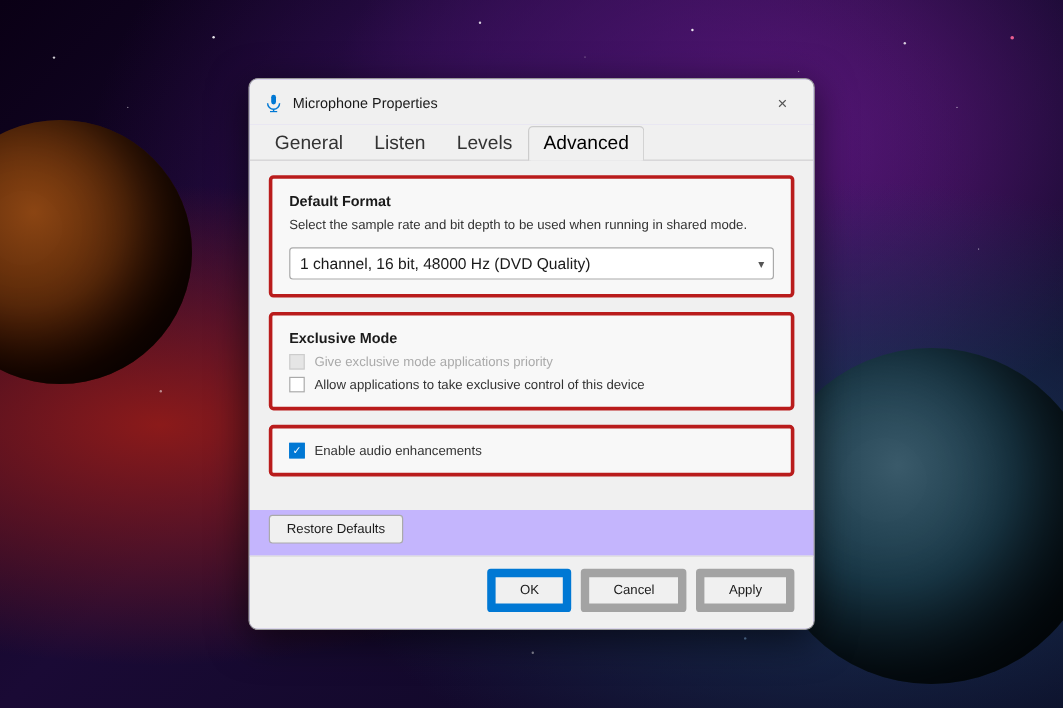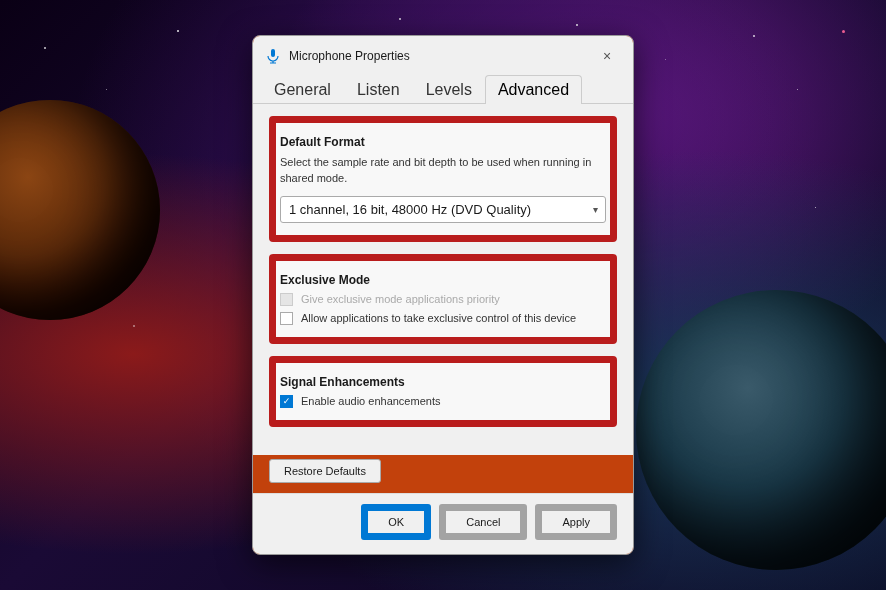--- a/index.html
+++ b/index.html
@@ -63,22 +63,22 @@
       height: 280px;
       border-radius: 50%;
       background: radial-gradient(circle at 40% 35%, #3a5a6a 0%, #1a3a4a 40%, #0a1a25 70%, #050e15 100%);
       z-index: 1;
       box-shadow: inset -40px -30px 80px rgba(0,0,0,0.8);
     }
 
     .dialog {
       position: relative;
       z-index: 10;
-      width: 382px;
-      background: #c2410c;
+      width: 472px;
+      background: #c4b5fd;
       border: 1px solid #999;
       border-radius: 8px;
       box-shadow: 0 8px 32px rgba(0,0,0,0.6);
       overflow: hidden;
     }
 
     .title-bar {
       display: flex;
       align-items: center;
       justify-content: space-between;
@@ -150,23 +150,23 @@
       border-bottom-color: #f0f0f0;
       color: #000;
     }
 
     .content {
       padding: 12px 16px 16px 16px;
       background: #f0f0f0;
     }
 
     .section {
-      border: 7px solid #b91c1c;
+      border: 3px solid #b91c1c;
       border-radius: 4px;
-      padding: 12px 4px;
+      padding: 12px 14px;
       margin-bottom: 12px;
       background: #f8f8f8;
     }
 
     .section-title {
       font-size: 12px;
       font-weight: 600;
       color: #1a1a1a;
       margin-bottom: 6px;
     }
@@ -367,21 +367,20 @@
         <div class="checkbox disabled"></div>
         <span class="checkbox-label disabled">Give exclusive mode applications priority</span>
       </div>
       <div class="checkbox-row">
         <div class="checkbox"></div>
         <span class="checkbox-label">Allow applications to take exclusive control of this device</span>
       </div>
     </div>
 
     <div class="section">
-      <div class="section-title">Signal Enhancements</div>
       <div class="checkbox-row">
         <div class="checkbox checked"></div>
         <span class="checkbox-label">Enable audio enhancements</span>
       </div>
     </div>
 
   </div>
 
   <div class="footer-top">
     <button class="restore-btn">Restore Defaults</button>

